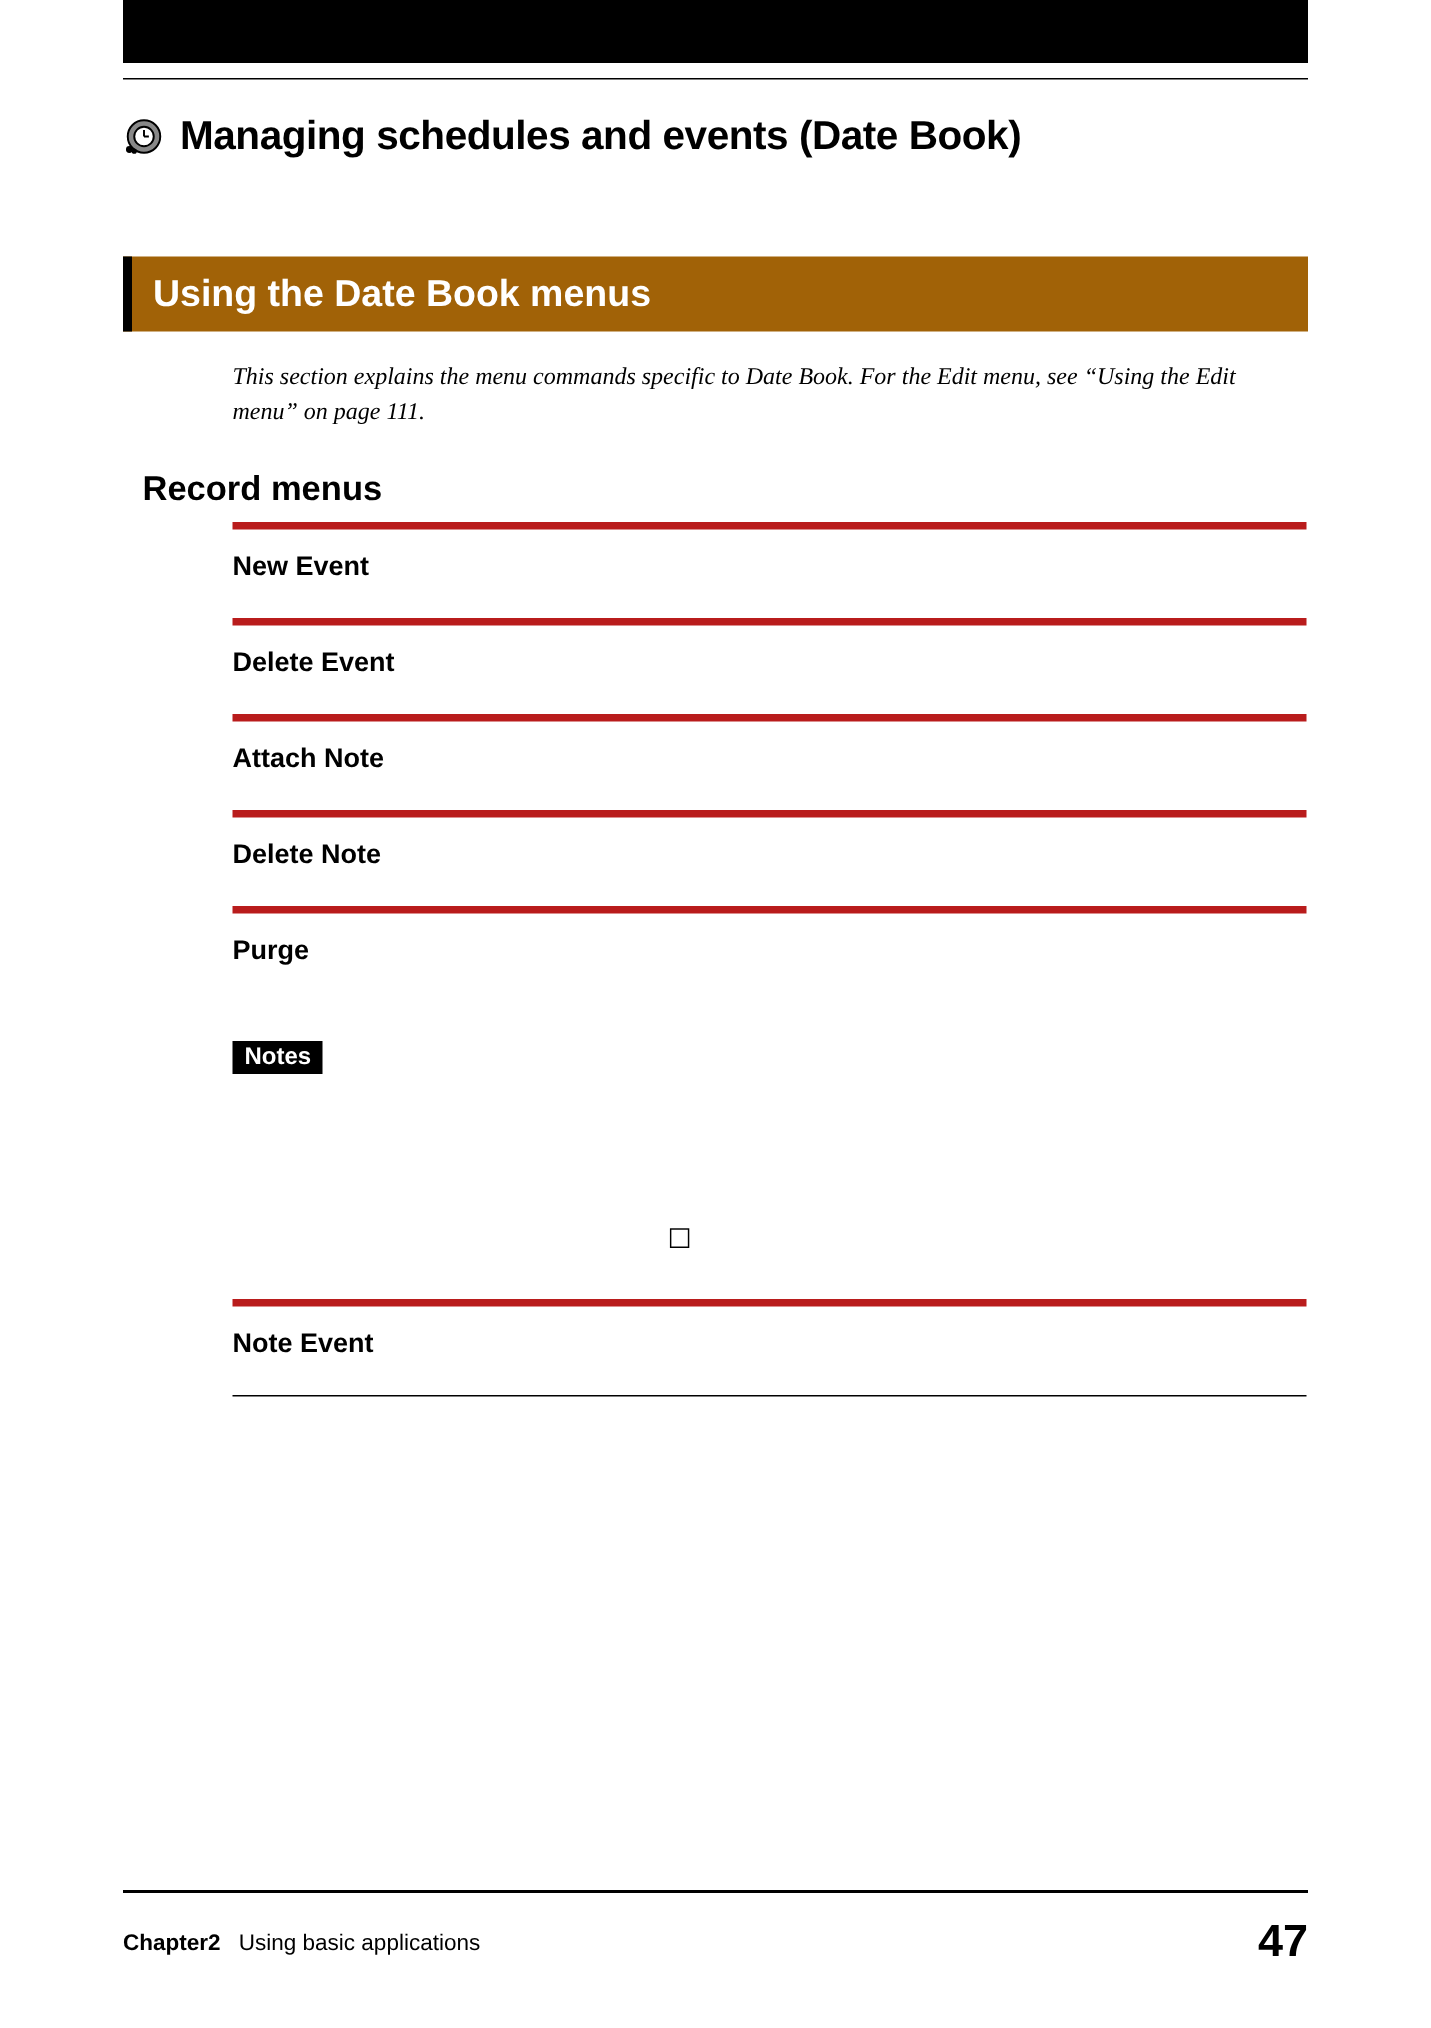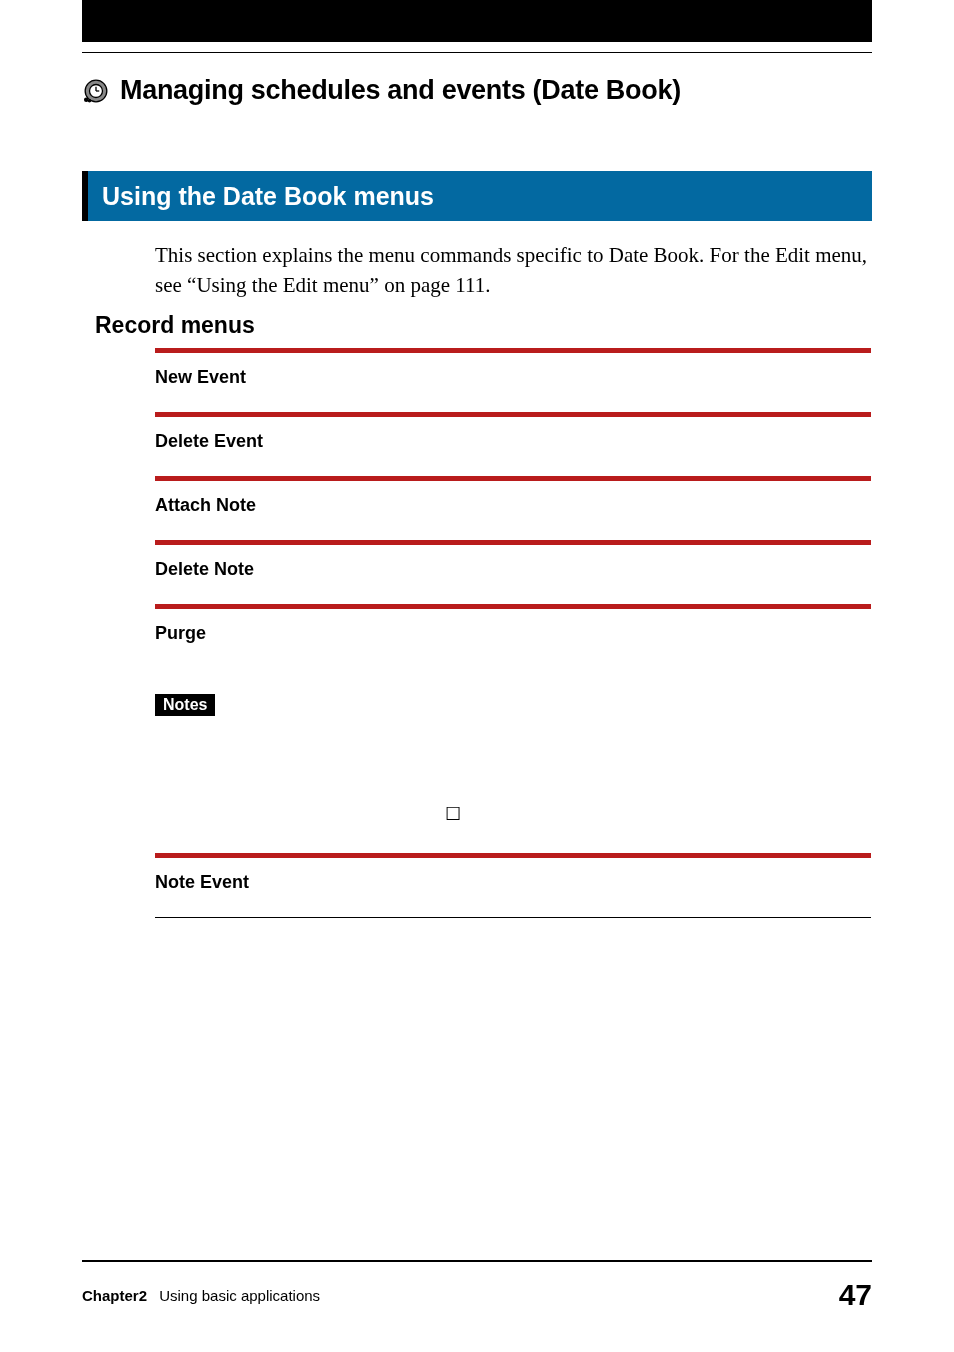--- a/index.html
+++ b/index.html
@@ -4,32 +4,32 @@
 <style>
   * { box-sizing: border-box; margin: 0; padding: 0; }
   html, body { width: 954px; height: 1352px; background: #fff; font-family: Georgia, 'Times New Roman', serif; color: #000; }
   .page { width: 954px; height: 1352px; position: relative; padding: 0; border-radius: 17px; }
   .top-black-bar { position: absolute; top: 0; left: 82px; width: 790px; height: 42px; background: #000; }
   .top-rule { position: absolute; top: 52px; left: 82px; width: 790px; height: 1px; background: #000; }
   .section-heading-row { position: absolute; top: 75px; left: 82px; width: 790px; display: flex; align-items: center; gap: 10px; }
   .icon-wrap { width: 28px; height: 28px; display: flex; align-items: center; justify-content: center; }
   .section-heading { font-family: Arial, Helvetica, sans-serif; font-weight: 900; font-size: 27px; letter-spacing: -0.3px; }
   
-  .gray-banner { position: absolute; top: 171px; left: 82px; width: 790px; height: 50px; background: #0369a1; border-left: 6px solid #000; display: flex; align-items: center; padding-left: 14px; }
+  .gray-banner { position: absolute; top: 171px; left: 82px; width: 790px; height: 50px; background: #a16207; border-left: 6px solid #000; display: flex; align-items: center; padding-left: 14px; }
   .gray-banner-text { font-family: Arial, Helvetica, sans-serif; font-weight: 700; font-size: 25px; color: #fff; }
   
-  .intro-para { position: absolute; top: 240px; left: 155px; width: 715px; font-size: 21px; line-height: 1.45; }
+  .intro-para { position: absolute; top: 240px; left: 155px; width: 715px; font-size: 16px; line-height: 1.45; font-style: italic; }
   
   .subheading { position: absolute; top: 312px; left: 82px; font-family: Arial, Helvetica, sans-serif; font-weight: 700; font-size: 23px; margin-left: 13px; }
   
   .menu-table { position: absolute; top: 348px; left: 155px; width: 716px; }
   .menu-row { border-top: 5px solid #b91c1c; padding: 14px 0 24px 0; }
   .menu-row:last-child { border-bottom: 1px solid #000; }
   .menu-label { font-family: Arial, Helvetica, sans-serif; font-weight: 700; font-size: 18px; }
-  .notes-tag { display: inline-block; background: #000; color: #fff; font-family: Arial, Helvetica, sans-serif; font-weight: 700; font-size: 16px; padding: 2px 8px; margin-top: 50px; margin-bottom: 50px; }
+  .notes-tag { display: inline-block; background: #000; color: #fff; font-family: Arial, Helvetica, sans-serif; font-weight: 700; font-size: 16px; padding: 2px 8px; margin-top: 50px; margin-bottom: 63px; }
   .purge-row { padding-bottom: 10px; }
   .checkbox-line { margin-top: 36px; margin-left: 290px; font-size: 20px; padding-bottom: 18px; }
   .checkbox-glyph { font-size: 18px; }
   
   .footer-rule { position: absolute; bottom: 90px; left: 82px; width: 790px; height: 2px; background: #000; }
   .footer-left { position: absolute; bottom: 48px; left: 82px; font-family: Arial, Helvetica, sans-serif; font-size: 15px; margin-top: 12px; }
   .footer-chapter { font-weight: 700; }
   .footer-desc { font-weight: 400; padding-left: 8px; }
   .footer-page { position: absolute; bottom: 40px; right: 82px; font-family: Arial, Helvetica, sans-serif; font-weight: 700; font-size: 30px; }
 </style>

